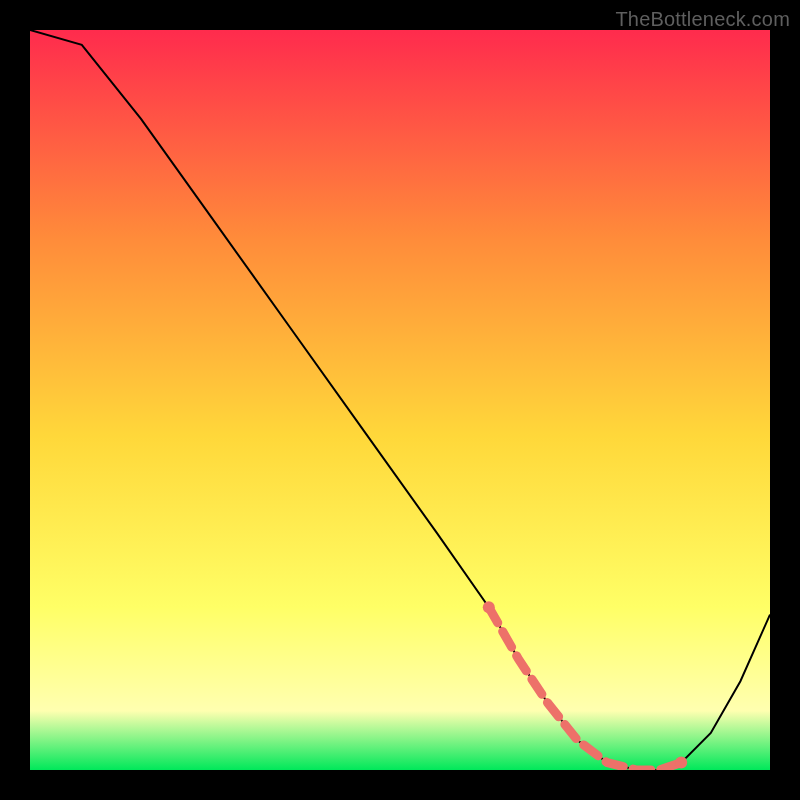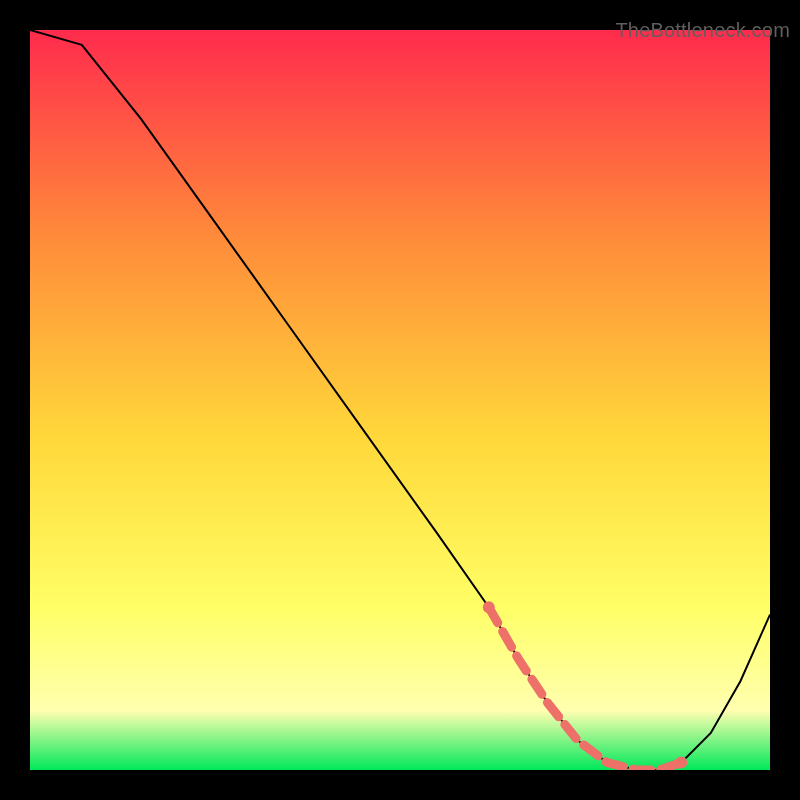--- a/index.html
+++ b/index.html
@@ -11,21 +11,21 @@
     font-family: Arial, Helvetica, sans-serif;
   }
   .frame {
     position: relative;
     width: 800px;
     height: 800px;
     background: #000;
   }
   .watermark {
     position: absolute;
-    top: 19px;
+    top: 8px;
     right: 10px;
     color: #5f5f5f;
     font-size: 20px;
     font-weight: 500;
     letter-spacing: 0.2px;
     z-index: 10;
     user-select: none;
   }
   .plot {
     position: absolute;

